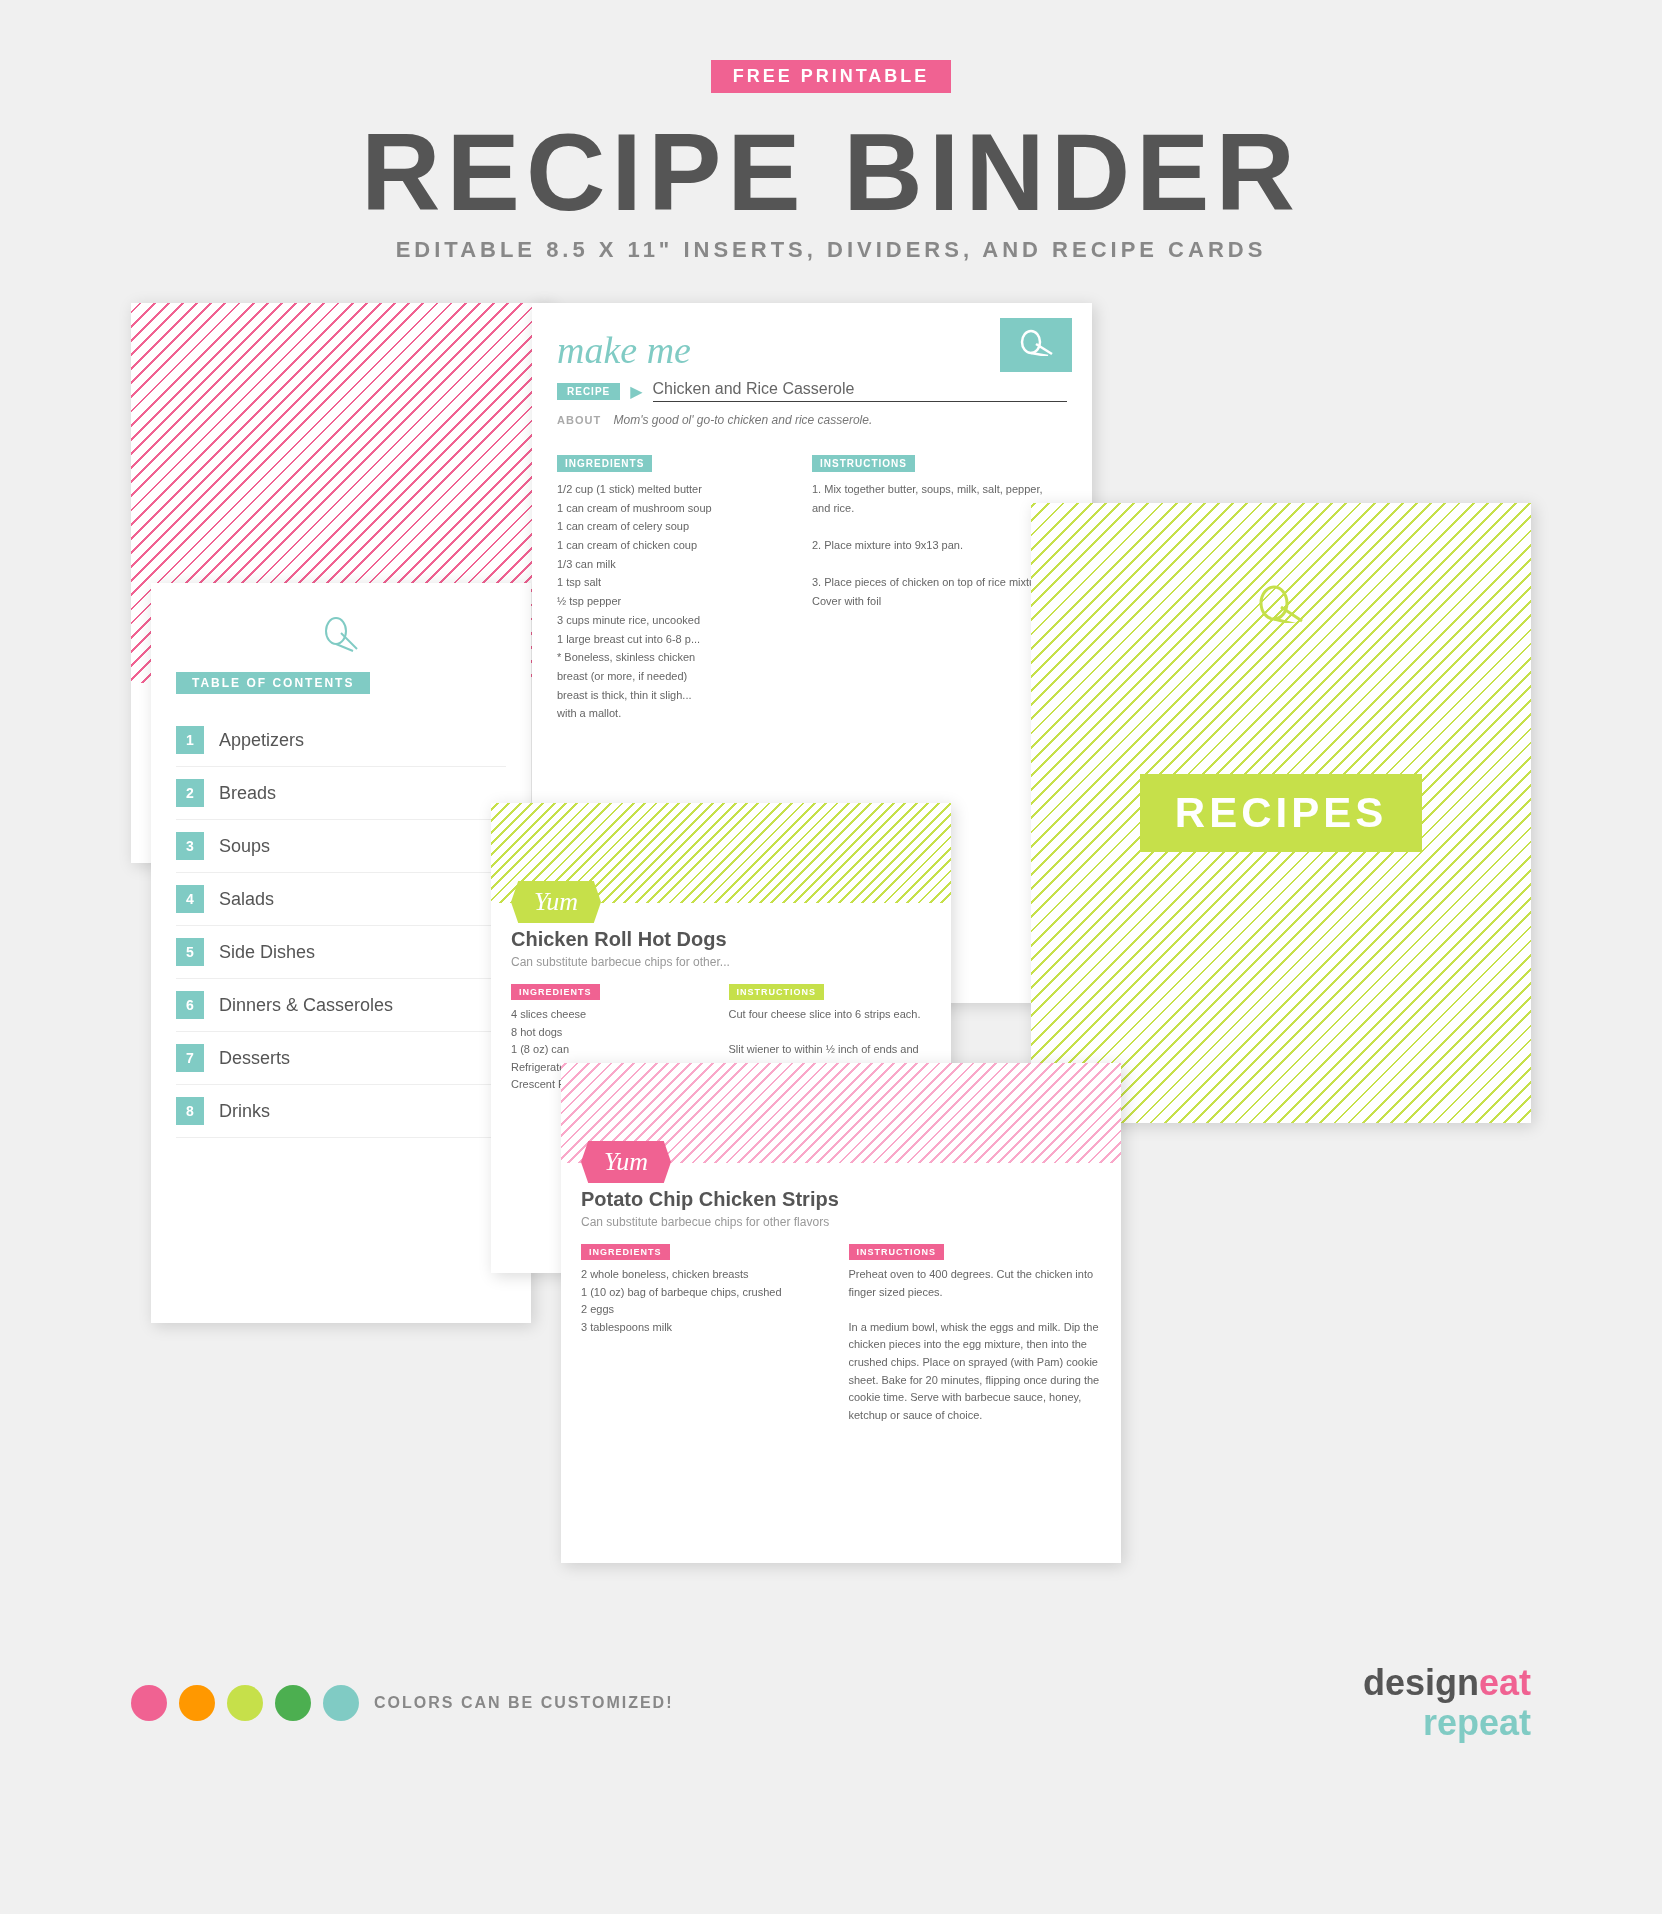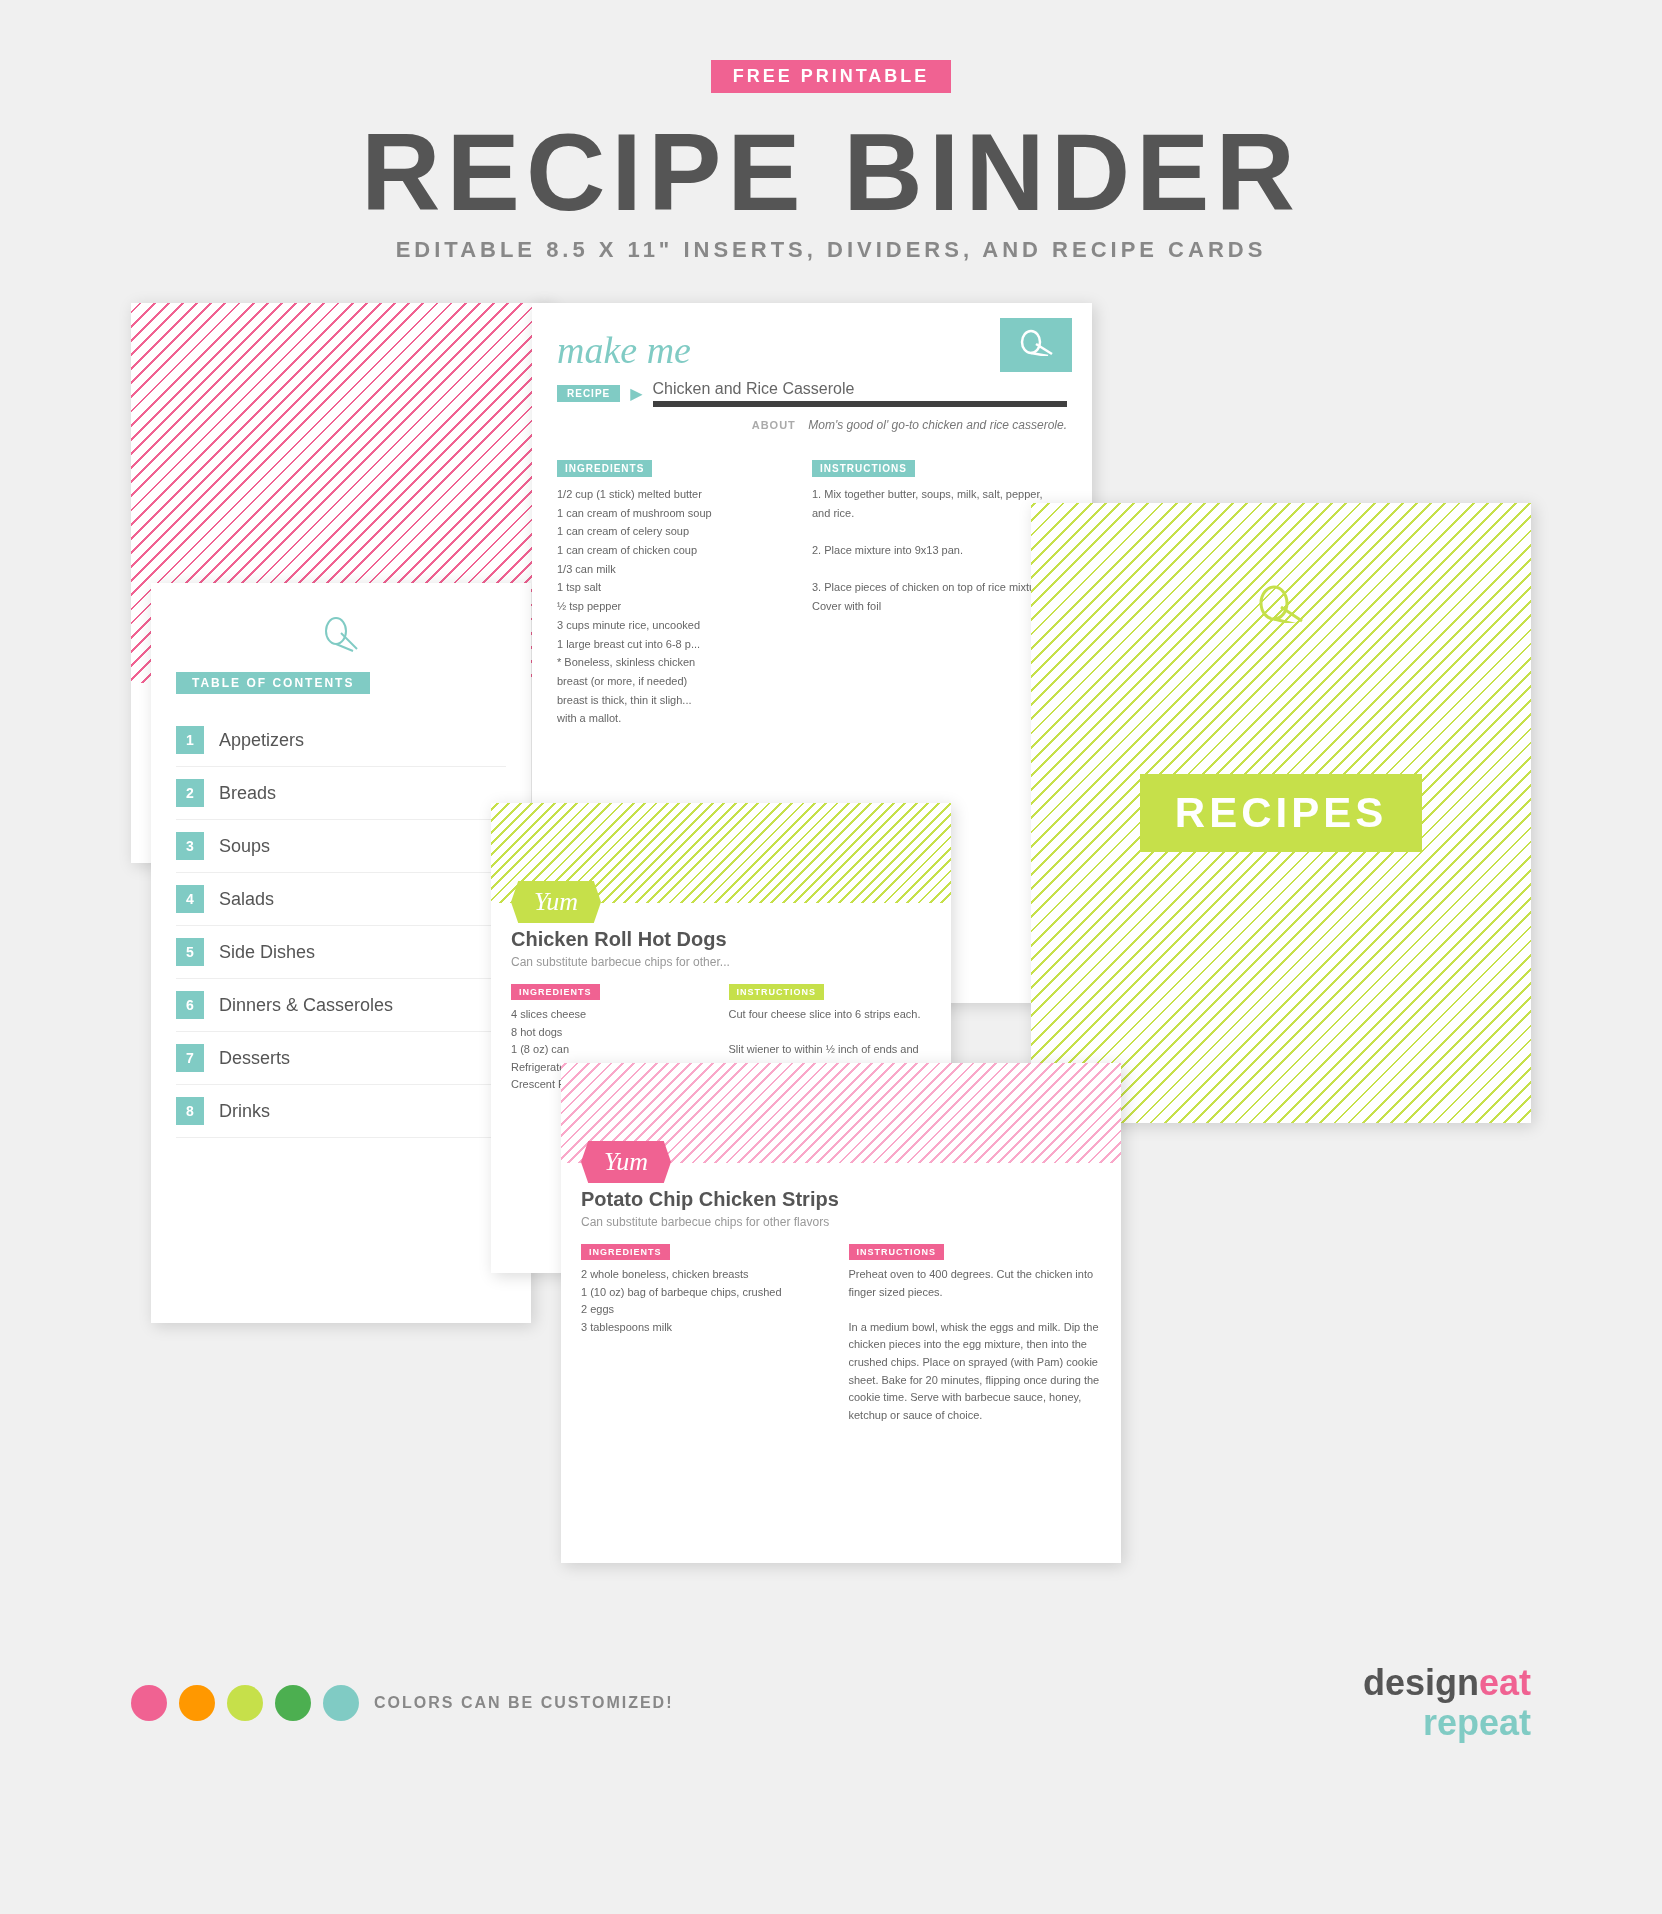--- a/index.html
+++ b/index.html
@@ -211,27 +211,26 @@
       padding: 3px 10px;
       text-transform: uppercase;
     }
     .recipe-arrow {
       color: #80cbc4;
       font-size: 16px;
     }
     .recipe-name-val {
       font-size: 16px;
       color: #666;
-      border-bottom: 6px solid #404040;
+      border-bottom: 1px solid #404040;
       flex: 1;
       padding-bottom: 3px;
     }
     .about-row {
       margin: 6px 0 10px;
-      text-align: right;
     }
     .about-label {
       font-size: 11px;
       font-weight: 700;
       color: #aaa;
       letter-spacing: 1px;
       text-transform: uppercase;
       margin-right: 8px;
     }
     .about-val {

